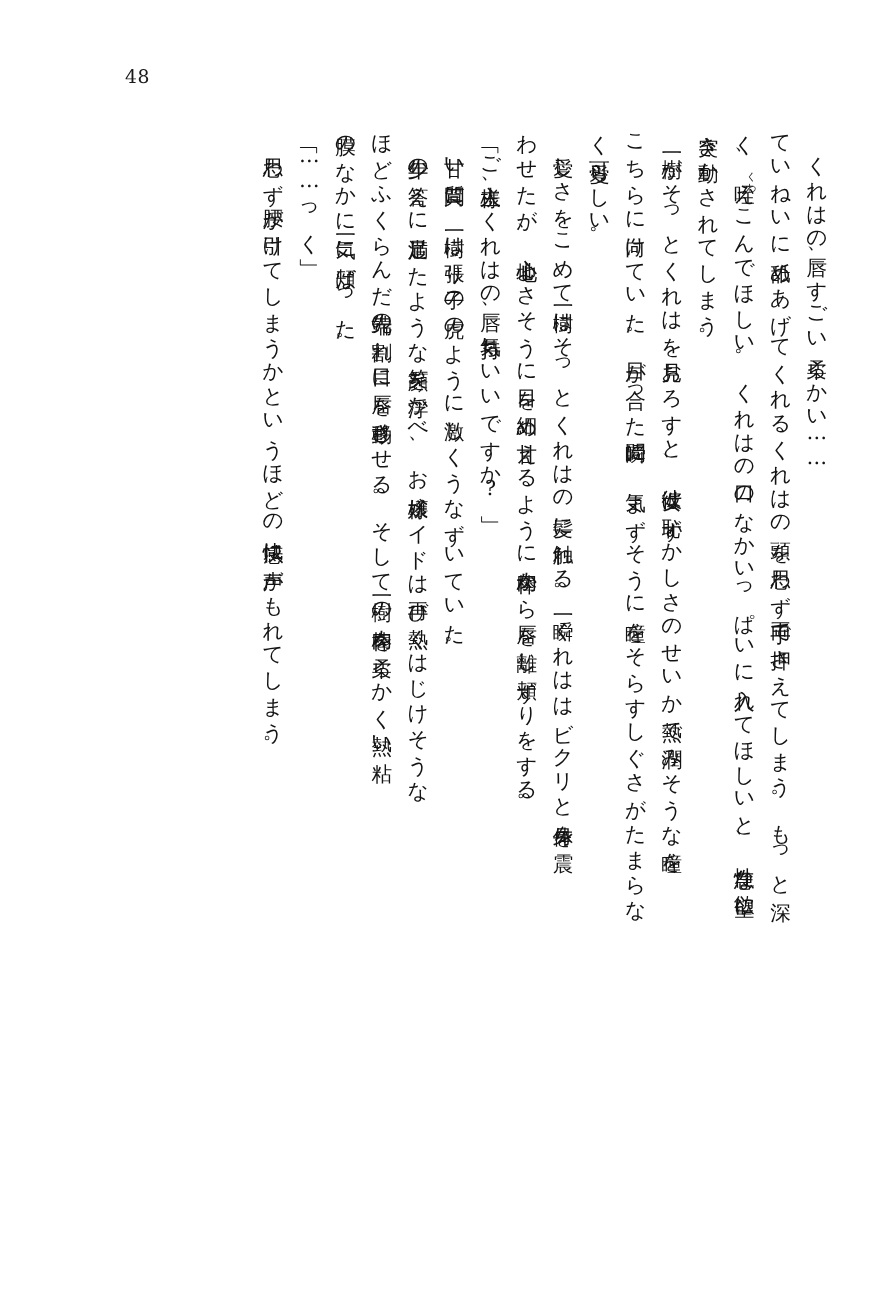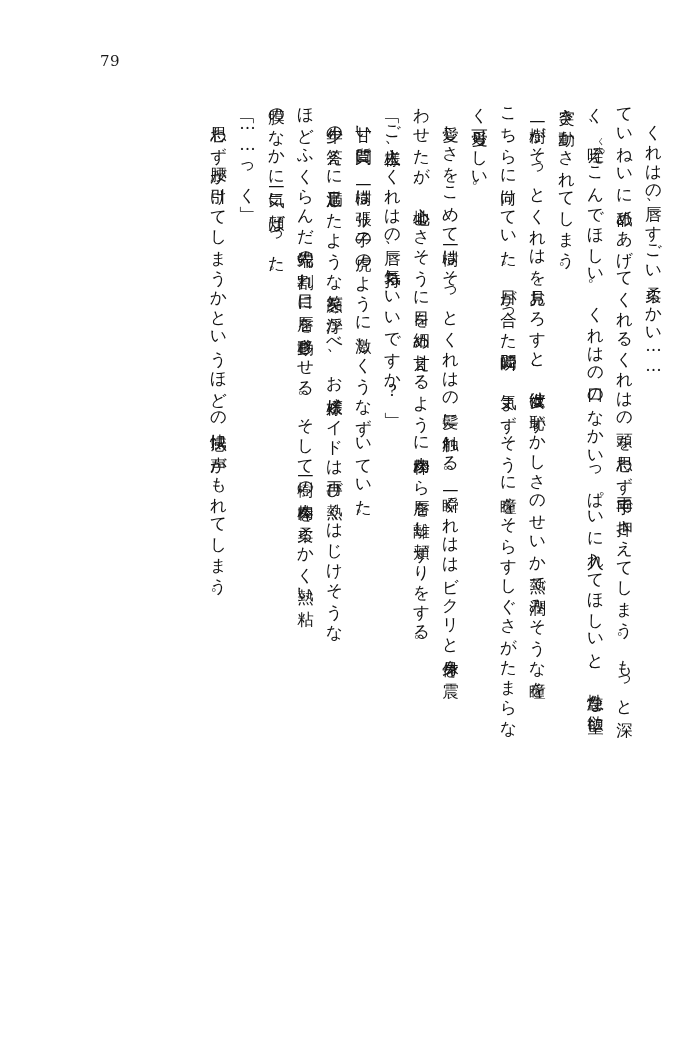--- a/index.html
+++ b/index.html
@@ -80,21 +80,21 @@
     writing-mode: vertical-rl;
     text-orientation: upright;
     color: #222;
   }
 </style>
 </head>
 <body>
 
 <div class="page">
 
-  <div class="page-number">79</div>
+  <div class="page-number">48</div>
 
   <div class="text-block">
 
     <div class="column indent">くれはの唇、すごい柔らかい……</div>
     <div class="column">ていねいに舐めあげてくれるくれはの頭を思わず両手で押さえてしまう。もっと深</div>
     <div class="column ruby-host">
       <span>く、咥えこんでほしい。くれはの口のなかいっぱいに入れてほしいと、性急な欲望に</span>
       <span class="ruby-mark" style="top:36px; right:-1px;">くわ</span>
     </div>
     <div class="column">突き動かされてしまう。</div>

